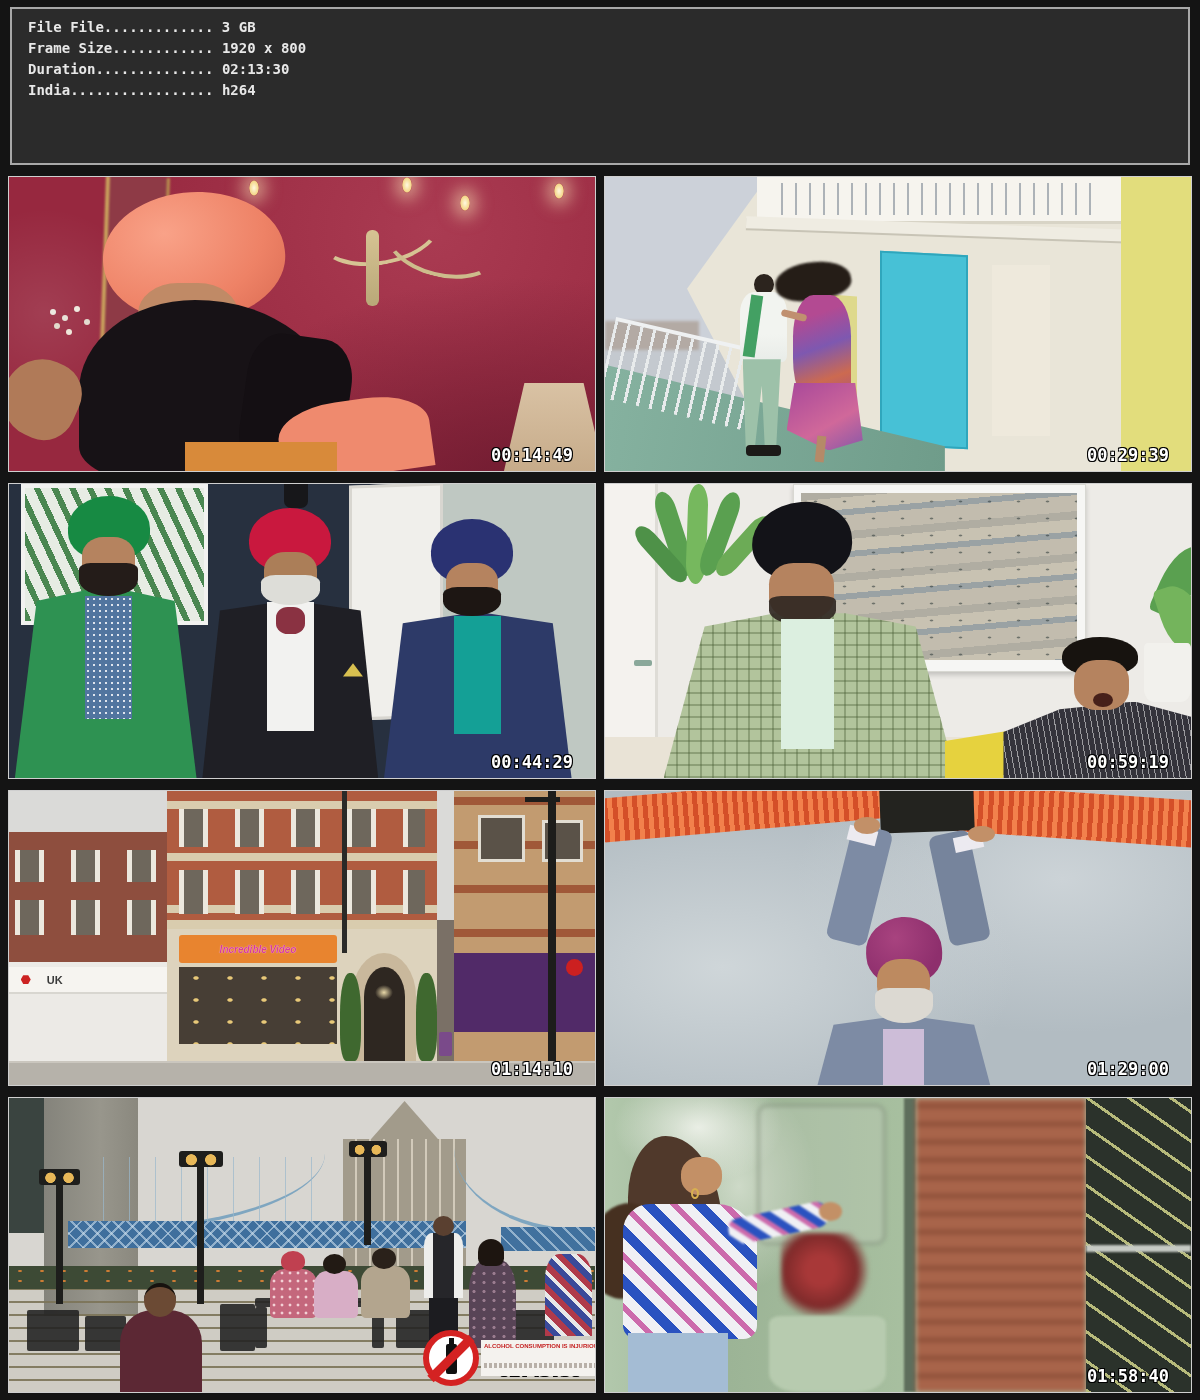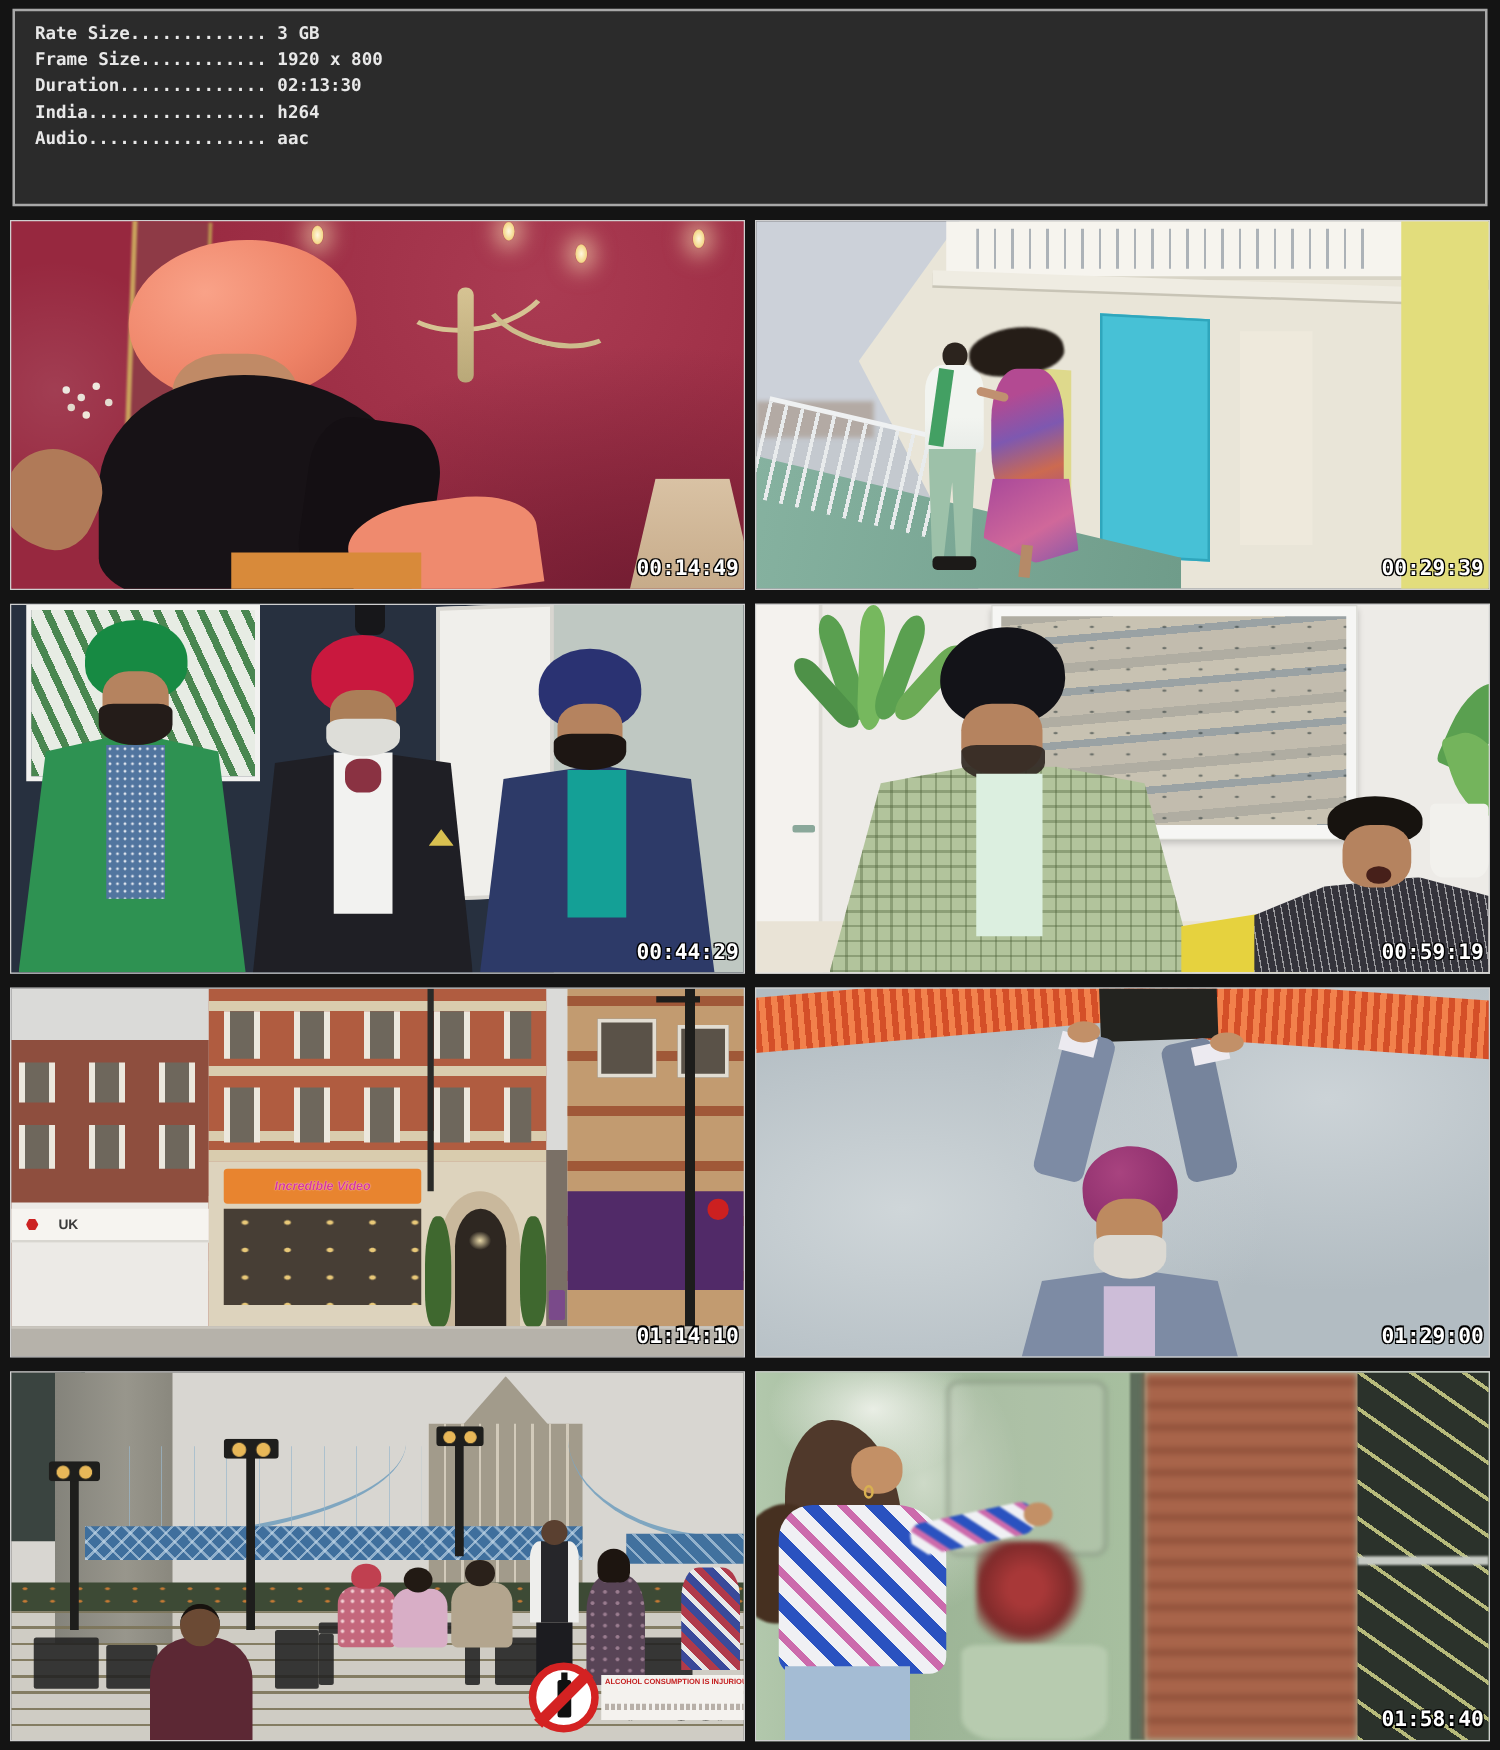--- a/index.html
+++ b/index.html
@@ -10,21 +10,21 @@
   .infobox{margin:7px 10px 0;height:158px;background:#2b2b2b;border:2px solid #a8a8a8;
            padding:8px 0 0 16px;overflow:hidden;}
   .iline{white-space:pre;font:bold 14px "DejaVu Sans Mono",monospace;color:#e8e8e8;line-height:21px;height:21px;}
   .watermark{font:28px "Liberation Sans",sans-serif;color:#cacaca;line-height:26px;margin-top:2px;letter-spacing:.5px;}
 
   
   .grid{display:grid;grid-template-columns:repeat(2,588px);grid-auto-rows:296px;
         column-gap:8px;row-gap:11px;padding:0 8px;margin-top:11px;}
   .thumb{position:relative;overflow:hidden;border:1px solid #cfcfcf;background:#444;margin:0;}
   .thumb > div{position:absolute;}
-  .ts{position:absolute;right:4px;bottom:6px;z-index:30;font:bold 17px "DejaVu Sans Mono",monospace;color:#fff;
+  .ts{position:absolute;right:22px;bottom:6px;z-index:30;font:bold 17px "DejaVu Sans Mono",monospace;color:#fff;
       text-shadow:-1px -1px 0 #000,1px -1px 0 #000,-1px 1px 0 #000,1px 1px 0 #000;}
 
   
   .t1{background:radial-gradient(500px 320px at 88% 110%,#6e1b30,transparent 70%),
        radial-gradient(430px 380px at 72% 18%,#aa3b52,transparent 75%),
        radial-gradient(160px 160px at 6% 46%,rgba(255,255,255,.10),transparent 65%),#97283f;}
   .t1-mirror{left:16%;top:0;width:11%;height:58%;background:#8e3a46;border-left:4px solid #c9a15c;
              border-right:3px solid #b8904e;filter:blur(1px);transform:rotate(2deg);}
   .t1-flame{width:10px;height:16px;background:radial-gradient(#fff8e0,#f4d88a 60%,transparent 75%);
             border-radius:50%;box-shadow:0 0 16px 7px rgba(255,240,190,.5);}
@@ -290,25 +290,24 @@
        background:repeating-linear-gradient(45deg,#2a52c0 0 8px,#f0f0f4 8px 16px,#cc6aac 16px 21px);}
   .t8-hand{left:36.5%;top:35.5%;width:4%;height:6.5%;background:#c39066;border-radius:50%;filter:blur(1px);}
   .t8-jeans{left:4%;top:80%;width:17%;height:20%;background:#a4bcd4;}
 </style>
 </head>
 <body>
 
 <div class="sheet">
 
   <div class="infobox">
-    <div class="iline"><span>Rate Size</span><span>.............</span><span> 3 GB</span></div>
+    <div class="iline"><span>File File</span><span>.............</span><span> 3 GB</span></div>
     <div class="iline"><span>Frame Size</span><span>............</span><span> 1920 x 800</span></div>
     <div class="iline"><span>Duration</span><span>..............</span><span> 02:13:30</span></div>
     <div class="iline"><span>India</span><span>.................</span><span> h264</span></div>
-    <div class="iline"><span>Audio</span><span>.................</span><span> aac</span></div>
   </div>
 
   <div class="grid">
 
     <figure class="thumb t1" aria-label="Close-up of man in salmon turban, face hidden by long black beard, crimson damask wall with gold chandelier and lampshade">
       <div class="t1-mirror"></div>
       <div class="t1-arm1"></div>
       <div class="t1-arm2"></div>
       <div class="t1-stem"></div>
       <div class="t1-flame t1-f1"></div>

